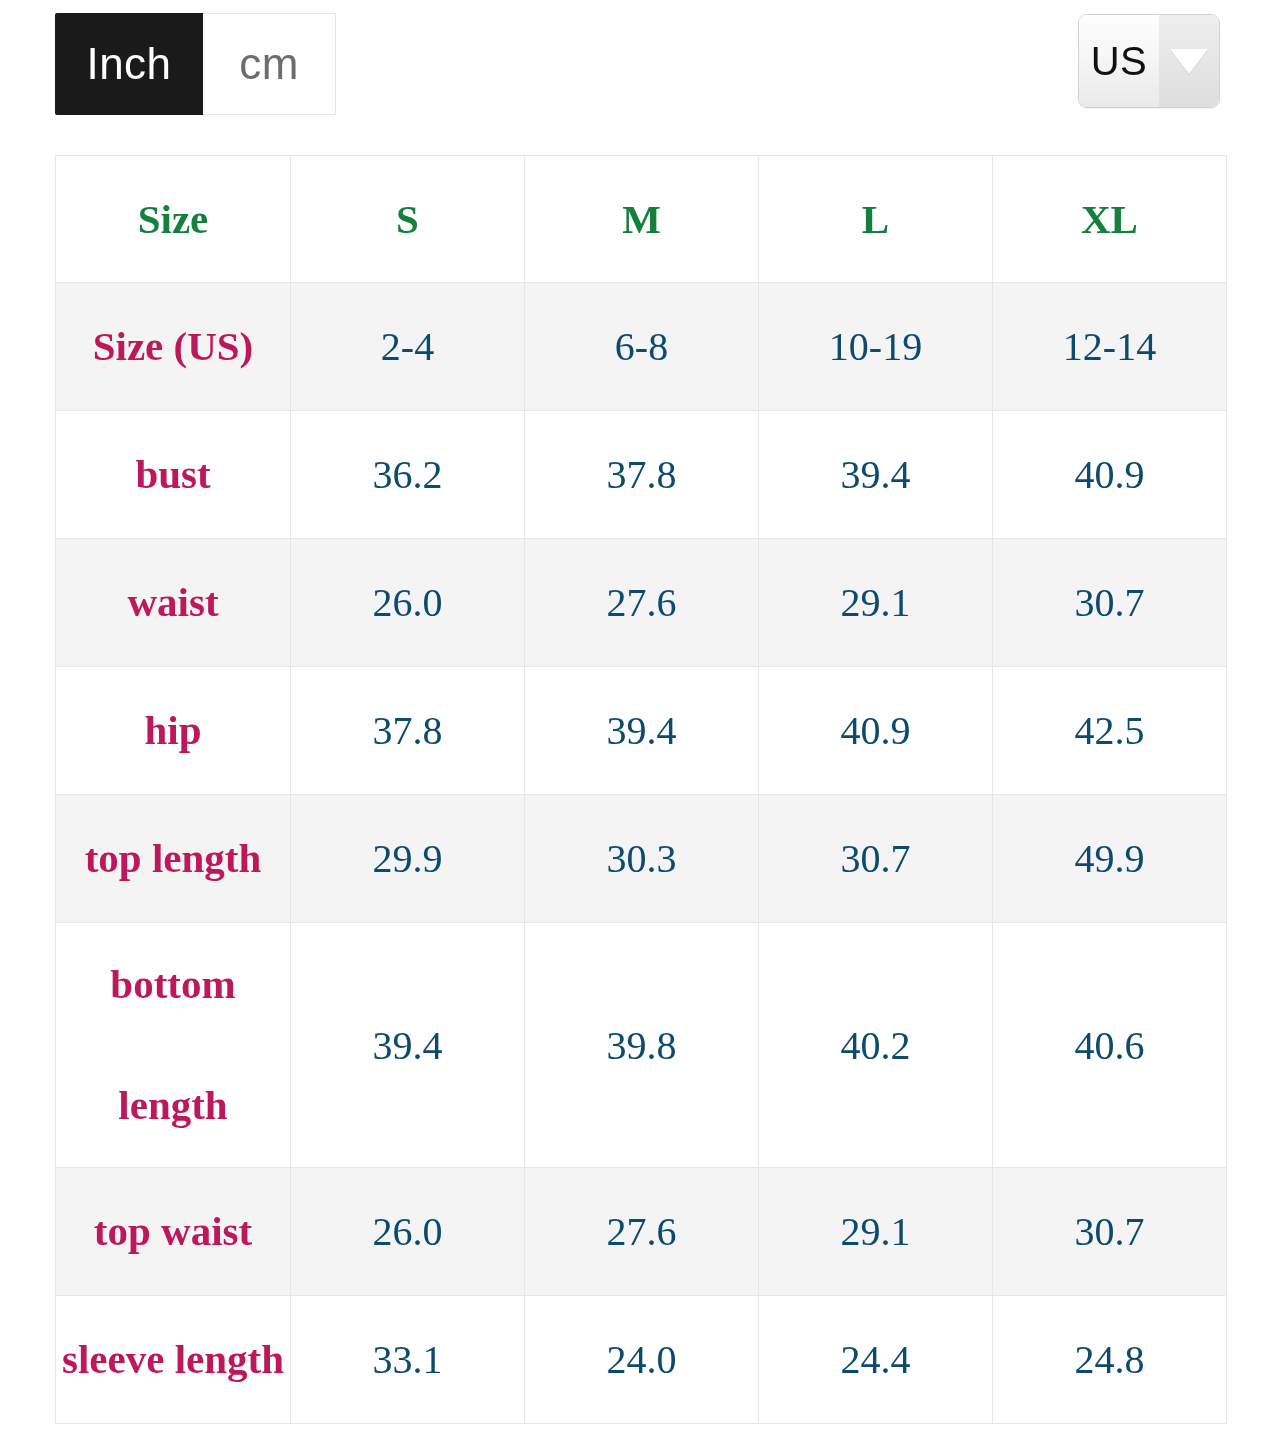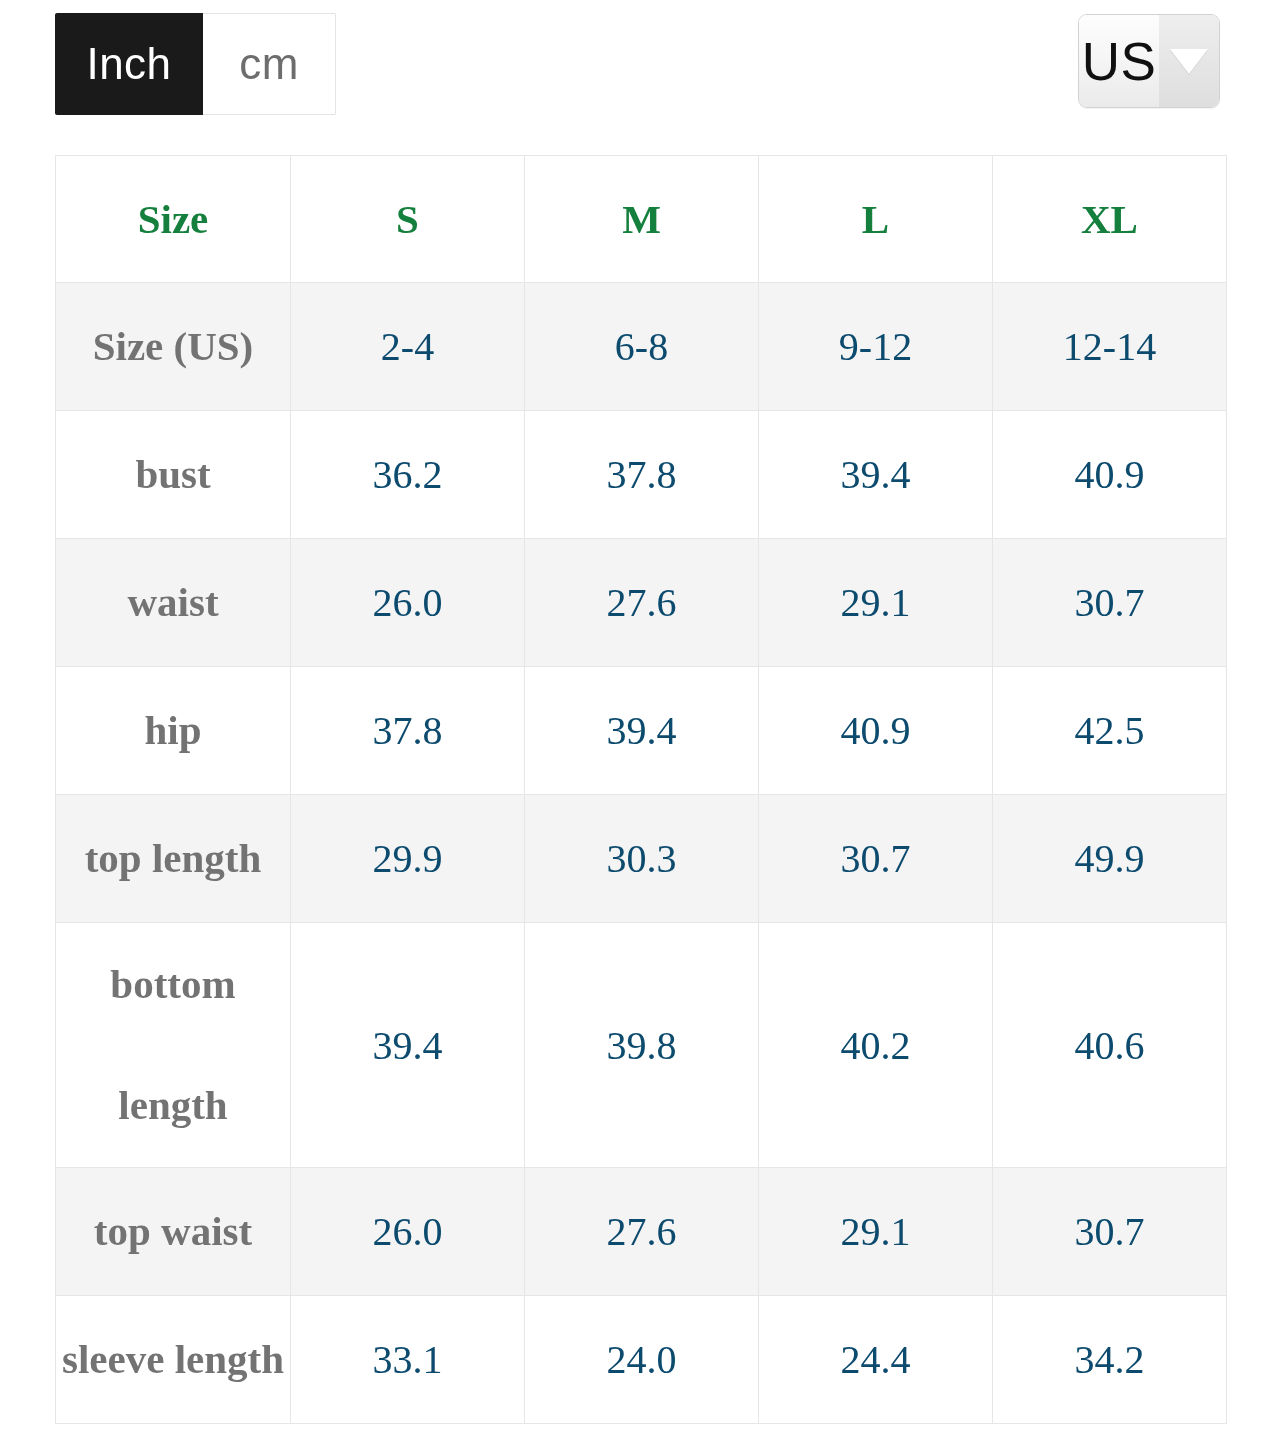--- a/index.html
+++ b/index.html
@@ -49,21 +49,21 @@
     display:flex;
     overflow:hidden;
     box-shadow:0 1px 1px rgba(0,0,0,0.05);
     cursor:pointer;
   }
   .region-value {
     flex:0 0 80px;
     display:flex; align-items:center; justify-content:center;
     background:linear-gradient(to bottom, #fdfdfd 0%, #f6f6f6 45%, #eaeaea 100%);
     font-family:"Liberation Sans", sans-serif;
-    font-size:53px;
+    font-size:40px;
     color:#101010;
     letter-spacing:0.5px;
   }
   .region-arrow-box {
     flex:1 1 auto;
     display:flex; align-items:center; justify-content:center;
     background:linear-gradient(to bottom, #eeeeee 0%, #e6e6e6 50%, #dedede 100%);
   }
   .arrow-tri {
     width:0; height:0;
@@ -98,21 +98,21 @@
     color:#15803d;
     font-weight:bold;
     font-size:41px;
   }
 
   .size-table tbody tr { height:128px; }
   .size-table tbody tr.shade td { background:#f4f4f4; }
   .size-table tbody tr.plain td { background:#ffffff; }
 
   .size-table td.rowlabel {
-    color:#737373;
+    color:#be185d;
     font-weight:bold;
     font-size:41px;
     line-height:1.15;
     padding:0 4px;
   }
   .size-table td.val {
     color:#0c4a6e;
     font-weight:normal;
     font-size:40px;
   }
@@ -157,21 +157,21 @@
         <th>L</th>
         <th>XL</th>
       </tr>
     </thead>
     <tbody>
 
       <tr class="shade">
         <td class="rowlabel">Size (US)</td>
         <td class="val">2-4</td>
         <td class="val">6-8</td>
-        <td class="val">9-12</td>
+        <td class="val">10-19</td>
         <td class="val">12-14</td>
       </tr>
 
       <tr class="plain">
         <td class="rowlabel">bust</td>
         <td class="val">36.2</td>
         <td class="val">37.8</td>
         <td class="val">39.4</td>
         <td class="val">40.9</td>
       </tr>
@@ -214,19 +214,19 @@
         <td class="val">27.6</td>
         <td class="val">29.1</td>
         <td class="val">30.7</td>
       </tr>
 
       <tr class="plain">
         <td class="rowlabel">sleeve length</td>
         <td class="val">33.1</td>
         <td class="val">24.0</td>
         <td class="val">24.4</td>
-        <td class="val">34.2</td>
+        <td class="val">24.8</td>
       </tr>
 
     </tbody>
   </table>
 
 </div>
 
 </body></html>

